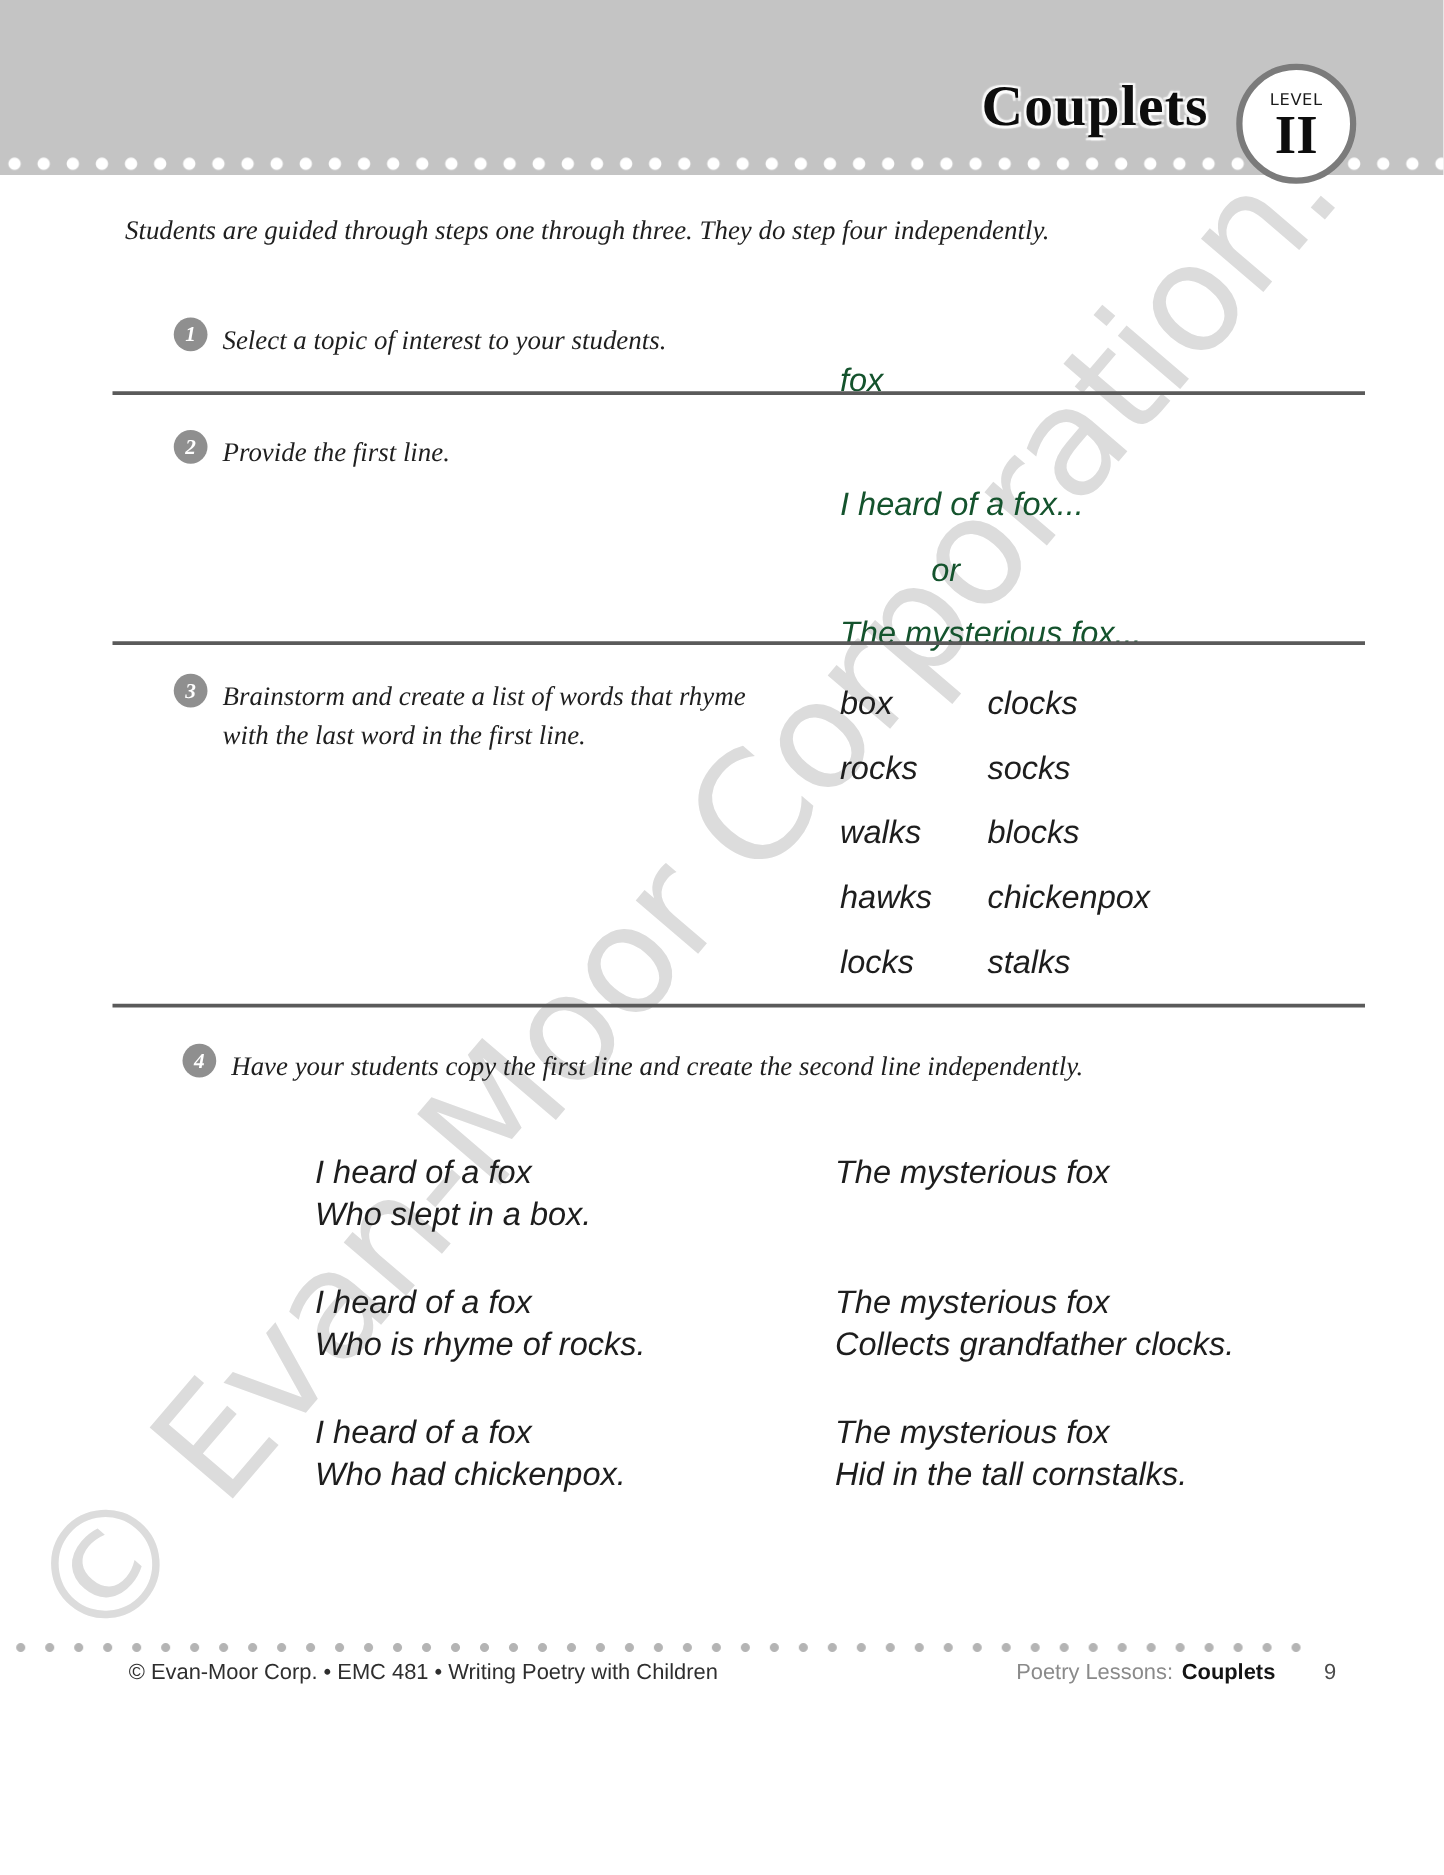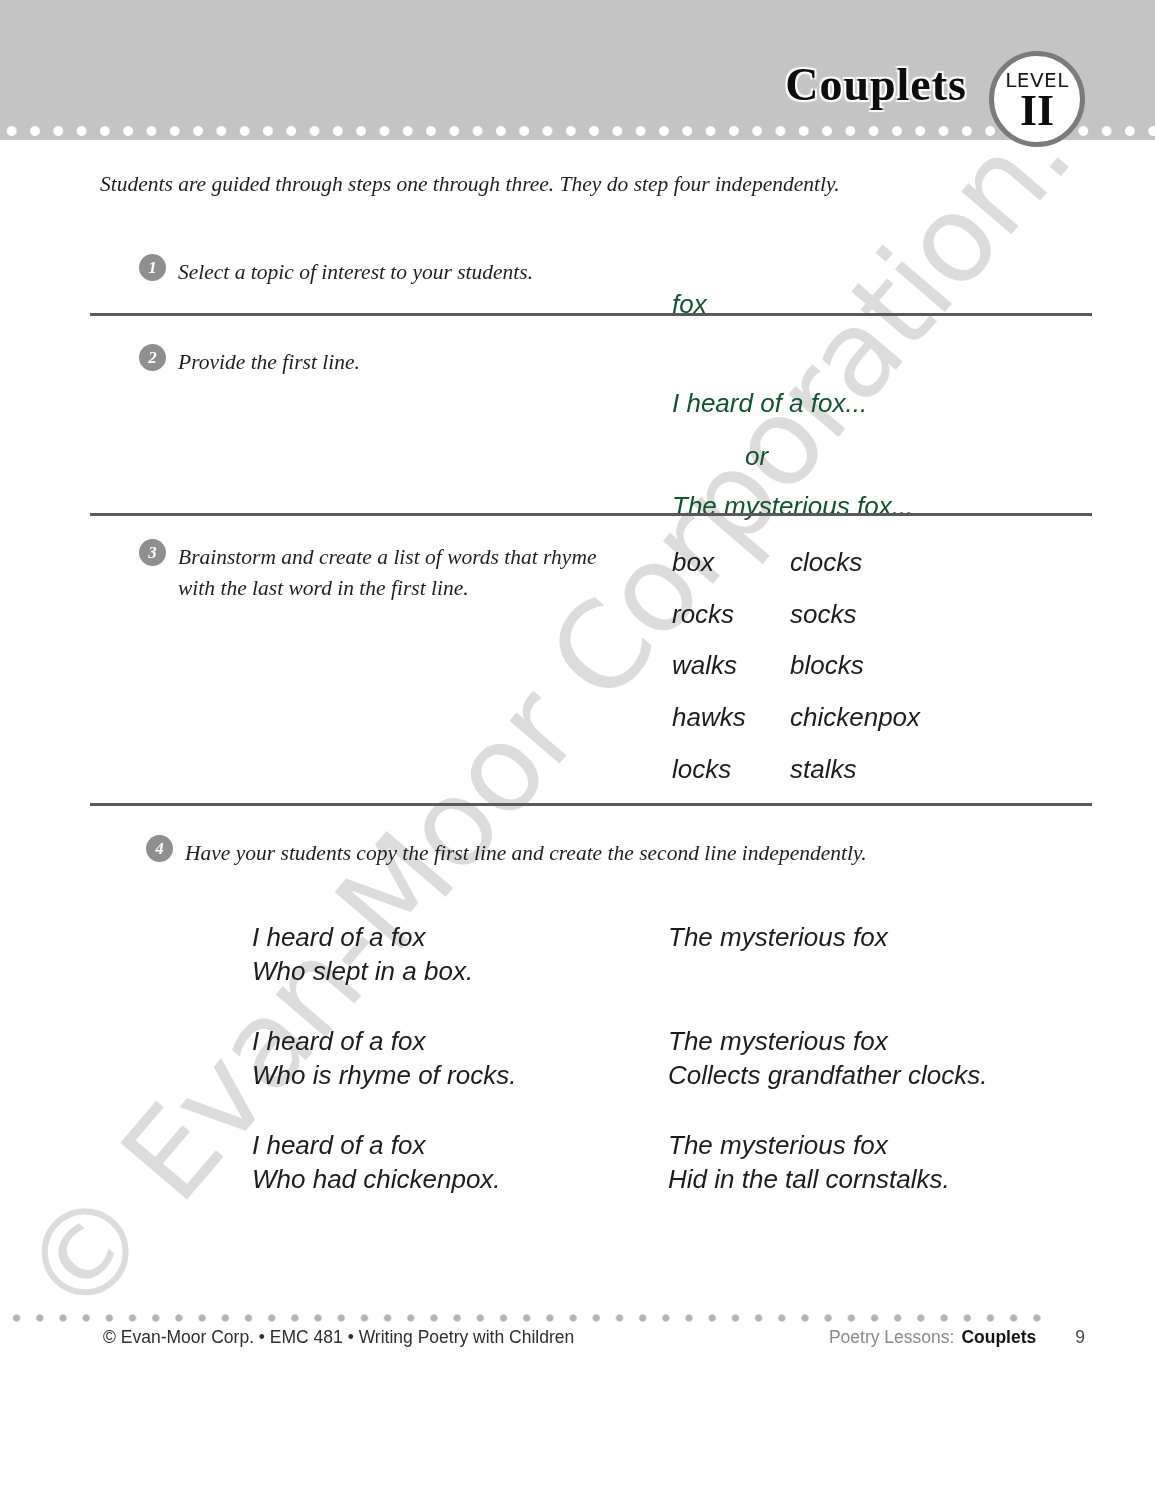--- a/index.html
+++ b/index.html
@@ -35,21 +35,21 @@
     text-shadow:2px 2px 1px rgba(255,255,255,.85), -2px -2px 1px rgba(255,255,255,.85),
                 2px -2px 1px rgba(255,255,255,.85), -2px 2px 1px rgba(255,255,255,.85);
   }
   .level-badge {
     position:absolute; left:989px; top:51px; width:86px; height:86px;
     background:#ffffff; border:5px solid #7b7b7b; border-radius:50%;
     display:flex; flex-direction:column; align-items:center; justify-content:center;
     z-index:31;
   }
   .level-label {
-    font-family:"DejaVu Sans", sans-serif; font-size:20px; line-height:1;
+    font-family:"DejaVu Sans", sans-serif; font-size:13px; line-height:1;
     color:#1a1a1a; letter-spacing:0.5px; margin-top:4px;
   }
   .level-value {
     font-family:"Liberation Serif", serif; font-weight:bold;
     font-size:44px; line-height:0.95; color:#0d0d0d; margin-top:0px;
   }
 
   
   .content { position:absolute; inset:0; z-index:10;font-style:italic; }
   .intro {
@@ -109,21 +109,21 @@
     position:absolute; left:5px; top:-88px; width:1046px; height:12px;
     background-image:radial-gradient(circle, #b4b4b4 3.2px, rgba(180,180,180,0) 4px);
     background-size:23.2px 12px; background-repeat:repeat-x; background-position:0 50%;
   }
   .footer-left {
     position:absolute; left:103px; top:-73px;
     font-family:"Liberation Sans", sans-serif; font-size:17.5px; color:#2e2e2e;
     white-space:nowrap;
   }
   .footer-right {
-    position:absolute; right:70px; top:-73px;
+    position:absolute; right:86px; top:-73px;
     display:flex; align-items:baseline; gap:7px;
     font-family:"Liberation Sans", sans-serif; font-size:17.5px; white-space:nowrap;
   }
   .fr-label { color:#8a8a8a; }
   .fr-title { color:#141414; font-weight:bold; }
   .fr-page  { color:#4a4a4a; margin-left:32px; }
 </style>
 </head>
 <body>
 

